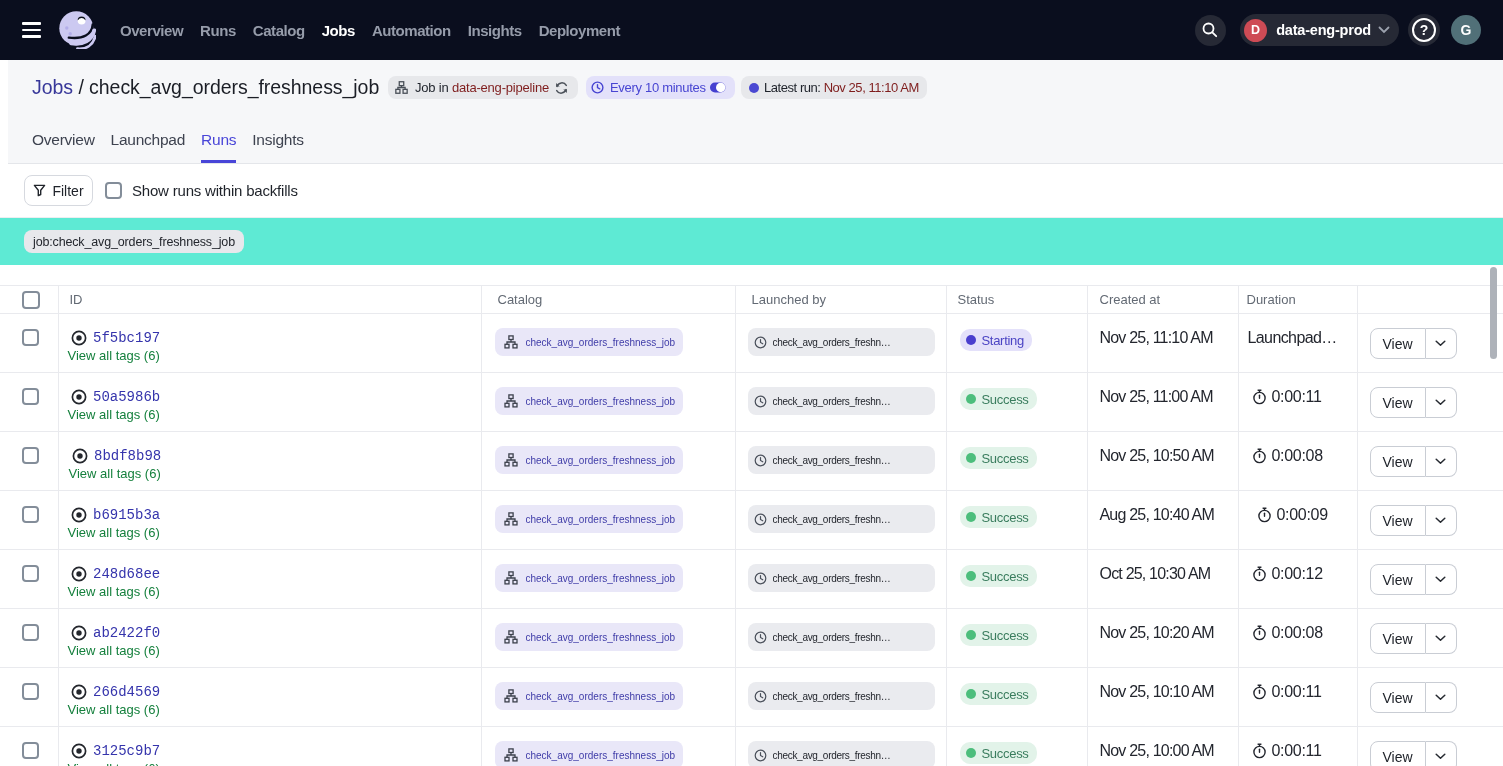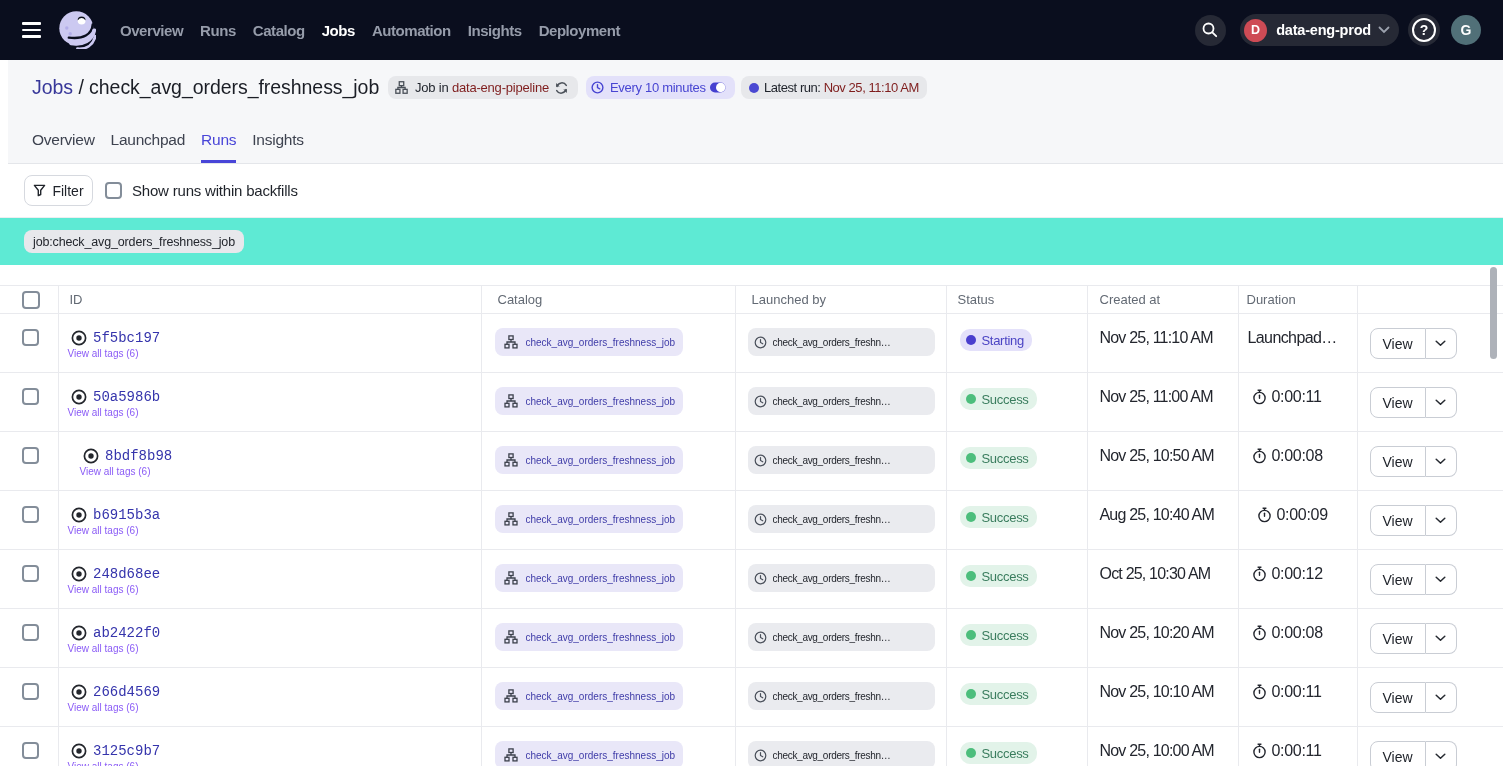--- a/index.html
+++ b/index.html
@@ -59,21 +59,21 @@
 .tbl th:last-child, .tbl td:last-child { border-right:none; }
 .tbl th { height:28px; font-size:13px; font-weight:400; color:#636A74; border-top:1px solid #E9EAEE; }
 .tbl td { height:59px; vertical-align:top; }
 .tbl tr:last-child td { border-bottom:none; }
 .td-cb{padding-top:15px!important}.td-id{padding-top:16px!important}.td-tag{padding-top:14px!important}.td-st{padding-top:15px!important}.td-cr{padding-top:14.5px!important}.td-du{padding-top:14.5px!important}.td-vw{padding-top:14px!important}
 .tbl tr.datarow td { }
 .idline { display:flex; align-items:center; gap:6px; }
 .idline svg { margin-left:1.5px; }
 .idline svg { flex:none; }
 .idlink { font-family:"Liberation Mono", monospace; font-size:14px; color:#3534AC; text-decoration:none; }
-.viewall { font-size:10px; color:#8b5cf6; margin-top:2px; margin-left:-2px; }
+.viewall { font-size:13px; color:#15803d; margin-top:2px; margin-left:-2px; }
 .rtag { height:28px; display:inline-flex; align-items:center; border-radius:8px; font-size:10px; }
 .rtag.lav { background:#E9E7F8; color:#3F3CA8; padding:0 8px 0 9px; }
 .rtag.lav svg { margin-right:8px; }
 .rtag.gray { background:#EAEBEF; color:#23262D; width:187px; padding:0 10px 0 6px; letter-spacing:-0.3px; }
 .rtag.gray svg { margin-right:6px; }
 .rtag .txt { overflow:hidden; white-space:nowrap; text-overflow:ellipsis; }
 .pill { height:22px; display:inline-flex; align-items:center; gap:6px; padding:0 8px 0 6px; border-radius:10px; font-size:13px; letter-spacing:-0.3px; }
 .pill .dot { width:10px; height:10px; border-radius:50%; }
 .pill.starting { background:#E4E1FA; color:#4B44C4; } .pill.starting .dot { background:#4A3FCE; }
 .pill.success { background:#E2F3E9; color:#3A7D5E; } .pill.success .dot { background:#4CBE7C; }
@@ -291,21 +291,21 @@
             <span class="v">View</span>
             <span class="c">
               <svg width="11" height="7" viewBox="0 0 11 7">
                 <path d="M1.2 1.2 L5.5 5.3 L9.8 1.2" stroke="#262A31" stroke-width="1.5" fill="none" stroke-linecap="round" stroke-linejoin="round"></path>
               </svg>
             </span>
           </span></td>
   </tr>
   <tr class="datarow">
     <td class="td-cb" style="padding-left:22px"><span class="cb" style="display:inline-block"></span></td>
-    <td class="td-id" style="padding-left:23px">
+    <td class="td-id" style="padding-left:12px">
           <div class="idline">
             <svg width="16" height="16" viewBox="0 0 16 16">
               <circle cx="8" cy="8" r="6.6" stroke="#23262C" stroke-width="1.7" fill="none"></circle>
               <circle cx="8" cy="8" r="2.7" fill="#23262C"></circle>
             </svg>
             <a class="idlink">8bdf8b98</a>
           </div>
           <div class="viewall">View all tags (6)</div>
         </td>
     <td class="td-tag" style="padding-left:13px"><span class="rtag lav">

